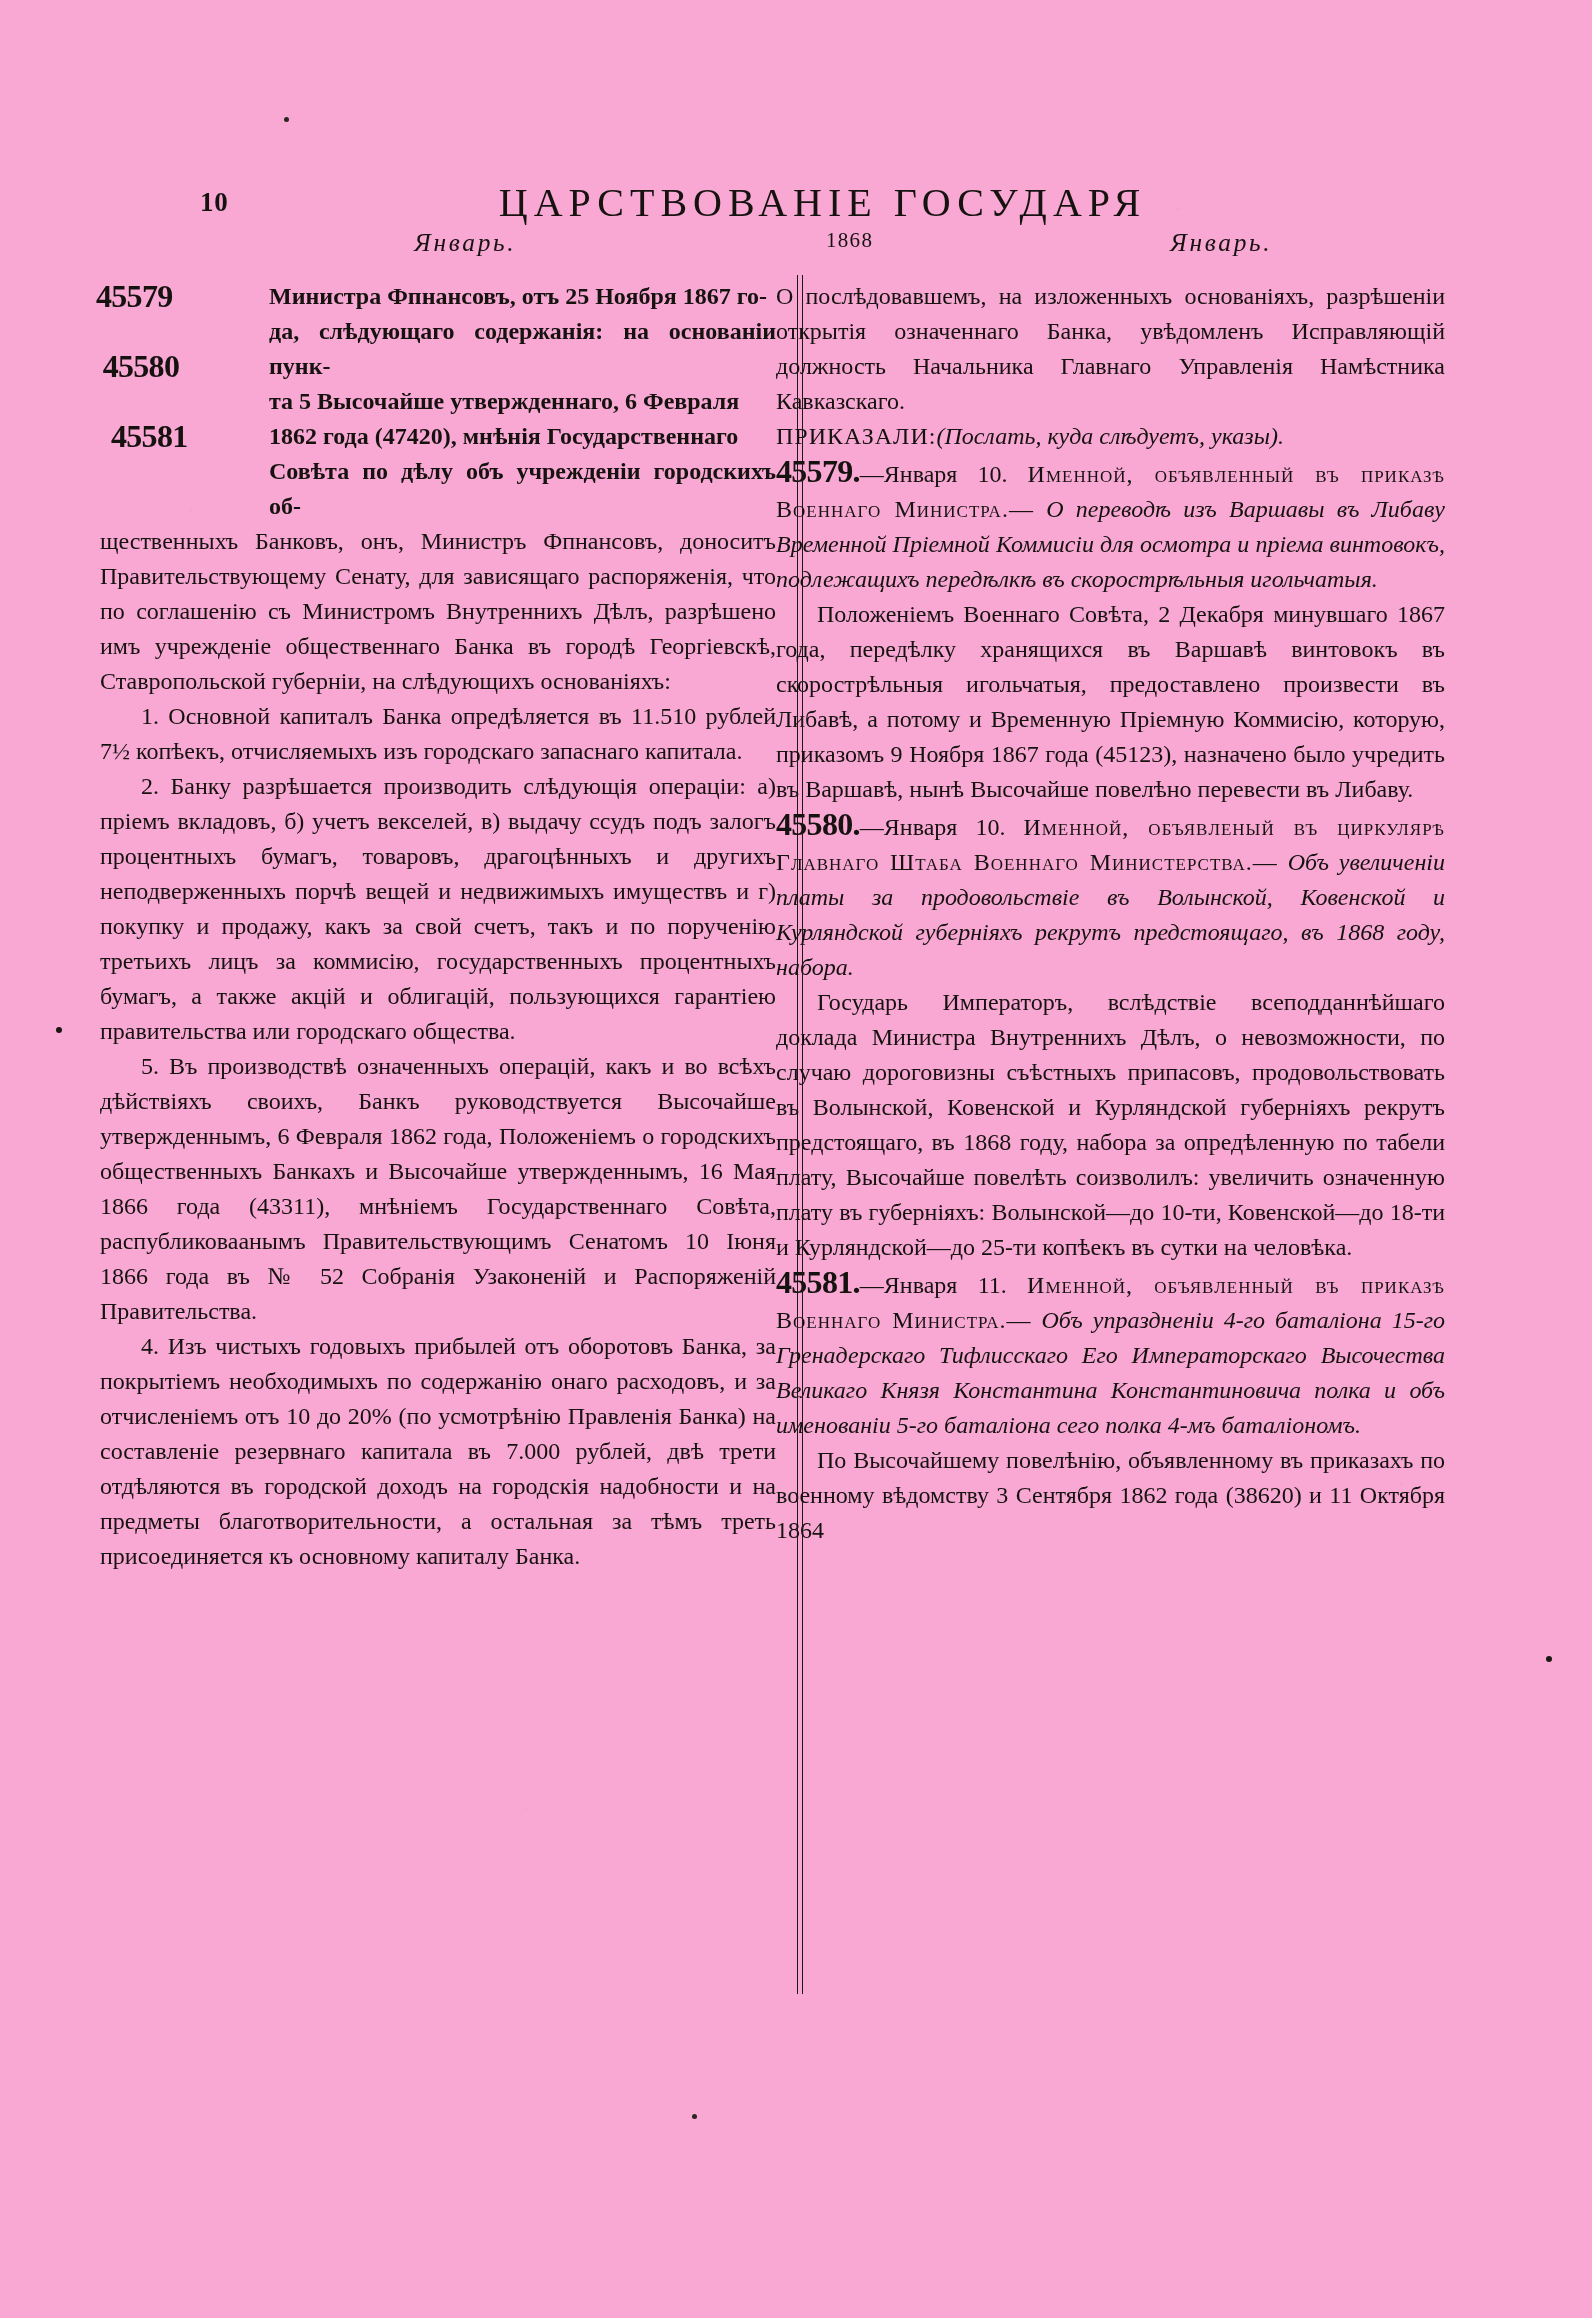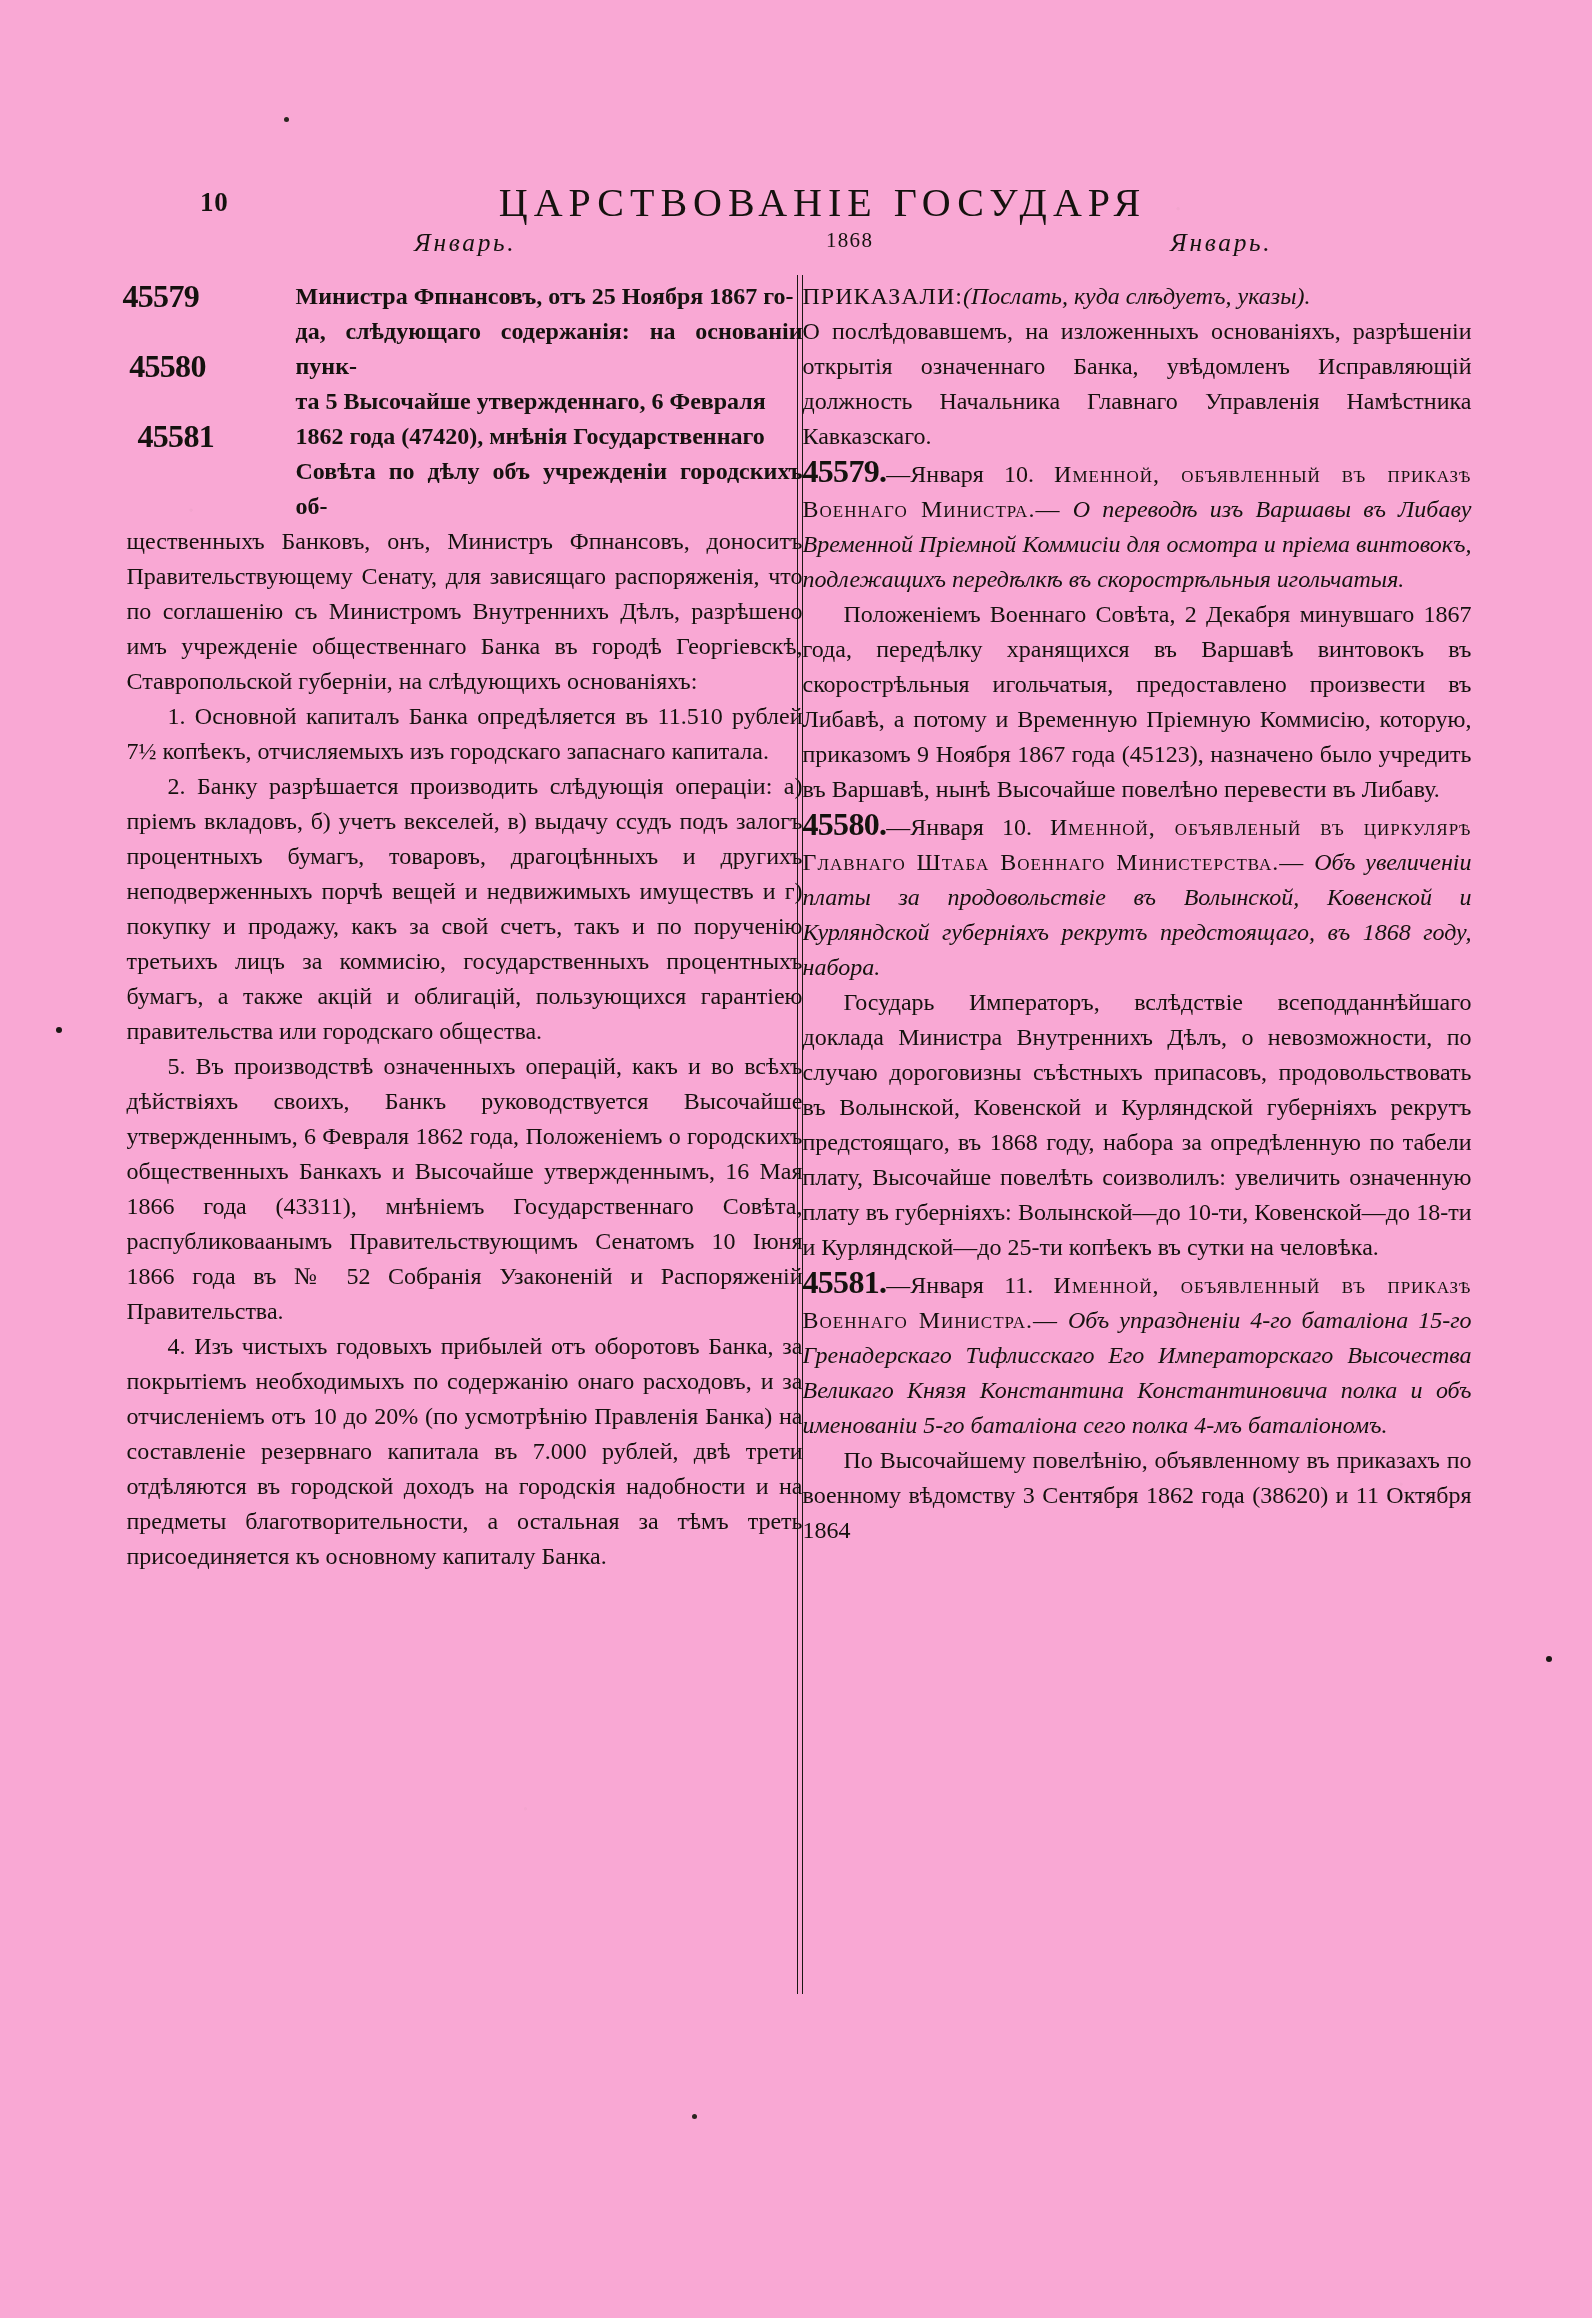--- a/index.html
+++ b/index.html
@@ -92,21 +92,21 @@
     font-style: italic;
     font-size: 25.4px;
     letter-spacing: 2.7px;
   }
 
   
   .columns {
     position: relative;
     margin-top: 25.4px;
     display: flex;
-    justify-content: center;
+    justify-content: flex-start;
   }
   .col {
     width: 669px;
   }
   .col-left { width: 676px; }
   .col-right { width: 669px; }
 
   .rule {
     position: absolute;
     left: 697px;
@@ -256,25 +256,25 @@
 
         <p class="ind">1. Основной капиталъ Банка опредѣляется въ 11.510 рублей 7½ копѣекъ, отчисляемыхъ изъ городскаго запаснаго капитала.</p>
         <p class="ind">2. Банку разрѣшается производить слѣдую­щія операціи: а) пріемъ вкладовъ, б) учетъ век­селей, в) выдачу ссудъ подъ залогъ процент­ныхъ бумагъ, товаровъ, драгоцѣнныхъ и дру­гихъ неподверженныхъ порчѣ вещей и недви­жимыхъ имуществъ и г) покупку и продажу, какъ за свой счетъ, такъ и по порученію треть­ихъ лицъ за коммисію, государственныхъ процентныхъ бумагъ, а также акцій и облига­цій, пользующихся гарантіею правительства или городскаго общества.</p>
         <p class="ind">5. Въ производствѣ означенныхъ операцій, какъ и во всѣхъ дѣйствіяхъ своихъ, Банкъ руководствуется Высочайше утвержденнымъ, 6 Февраля 1862 года, Положеніемъ о городскихъ общественныхъ Банкахъ и Высочайше утверж­деннымъ, 16 Мая 1866 года (43311), мнѣніемъ Государственнаго Совѣта, распубликоваанымъ Правительствующимъ Сенатомъ 10 Іюня 1866 года въ № 52 Собранія Узаконеній и Распоря­женій Правительства.</p>
         <p class="ind">4. Изъ чистыхъ годовыхъ прибылей отъ оборотовъ Банка, за покрытіемъ необходимыхъ по содержанію онаго расходовъ, и за отчисле­ніемъ отъ 10 до 20% (по усмотрѣнію Правленія Банка) на составленіе резервнаго капитала въ 7.000 рублей, двѣ трети отдѣляются въ город­ской доходъ на городскія надобности и на пред­меты благотворительности, а остальная за тѣмъ треть присоединяется къ основному капиталу Банка.</p>
 
       </div>
 
       <div class="col col-right">
 
+        <p>О послѣдовавшемъ, на изложенныхъ основа­ніяхъ, разрѣшеніи открытія означеннаго Банка, увѣдомленъ Исправляющій должность Началь­ника Главнаго Управленія Намѣстника Кавказскаго.</p>
+
         <p>
           <span class="caps">ПРИКАЗАЛИ:</span><span class="ital">(Послать, куда слѣдуетъ, указы).</span>
         </p>
-
-        <p>О послѣдовавшемъ, на изложенныхъ основа­ніяхъ, разрѣшеніи открытія означеннаго Банка, увѣдомленъ Исправляющій должность Началь­ника Главнаго Управленія Намѣстника Кавказскаго.</p>
 
         <p class="act-head">
           <span class="num">45579.</span><span>—Января 10.</span>
           <span class="caps">Именной, объяв­ленный въ приказѣ Военнаго Министра.—</span>
           <span class="ital">О переводѣ изъ Варшавы въ Либаву Времен­ной Пріемной Коммисіи для осмотра и прі­ема винтовокъ, подлежащихъ передѣлкѣ въ скорострѣльныя игольчатыя.</span>
         </p>
         <p class="ind">Положеніемъ Военнаго Совѣта, 2 Декабря минувшаго 1867 года, передѣлку хранящихся въ Варшавѣ винтовокъ въ скорострѣльныя иголь­чатыя, предоставлено произвести въ Либавѣ, а потому и Временную Пріемную Коммисію, кото­рую, приказомъ 9 Ноября 1867 года (45123), назначено было учредить въ Варшавѣ, нынѣ Высочайше повелѣно перевести въ Либаву.</p>
 
         <p class="act-head">
           <span class="num">45580.</span><span>—Января 10.</span>

